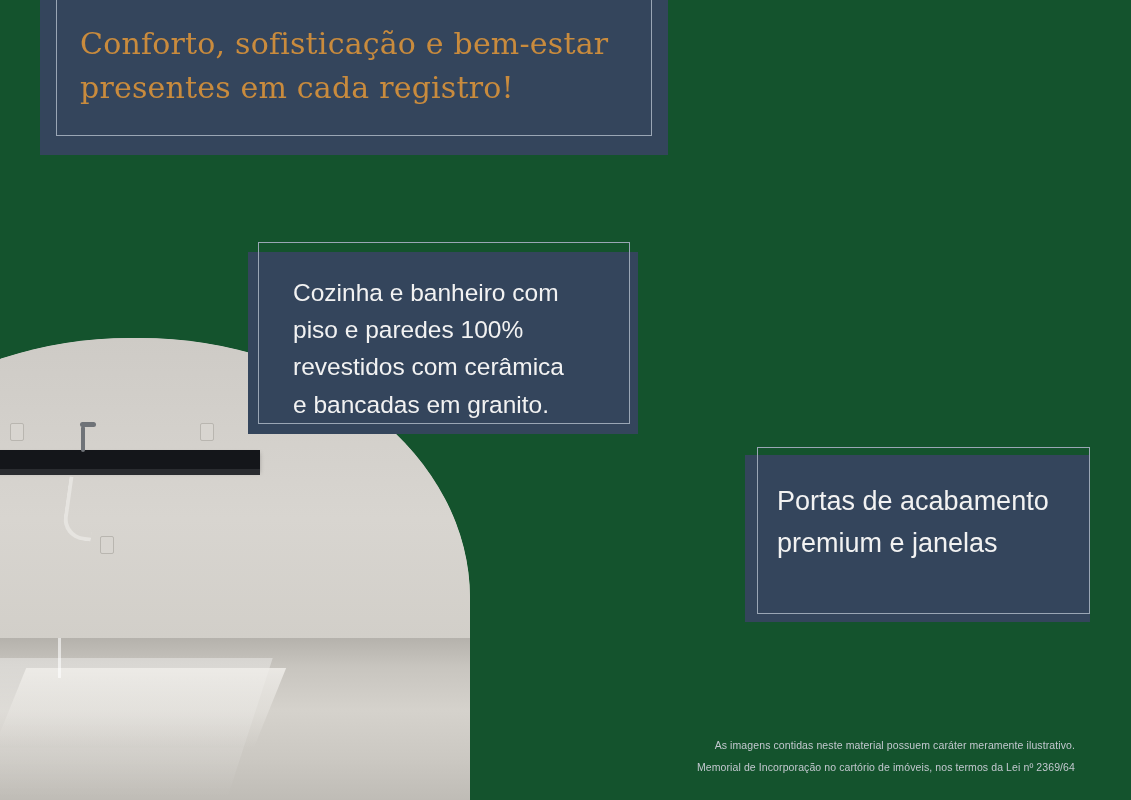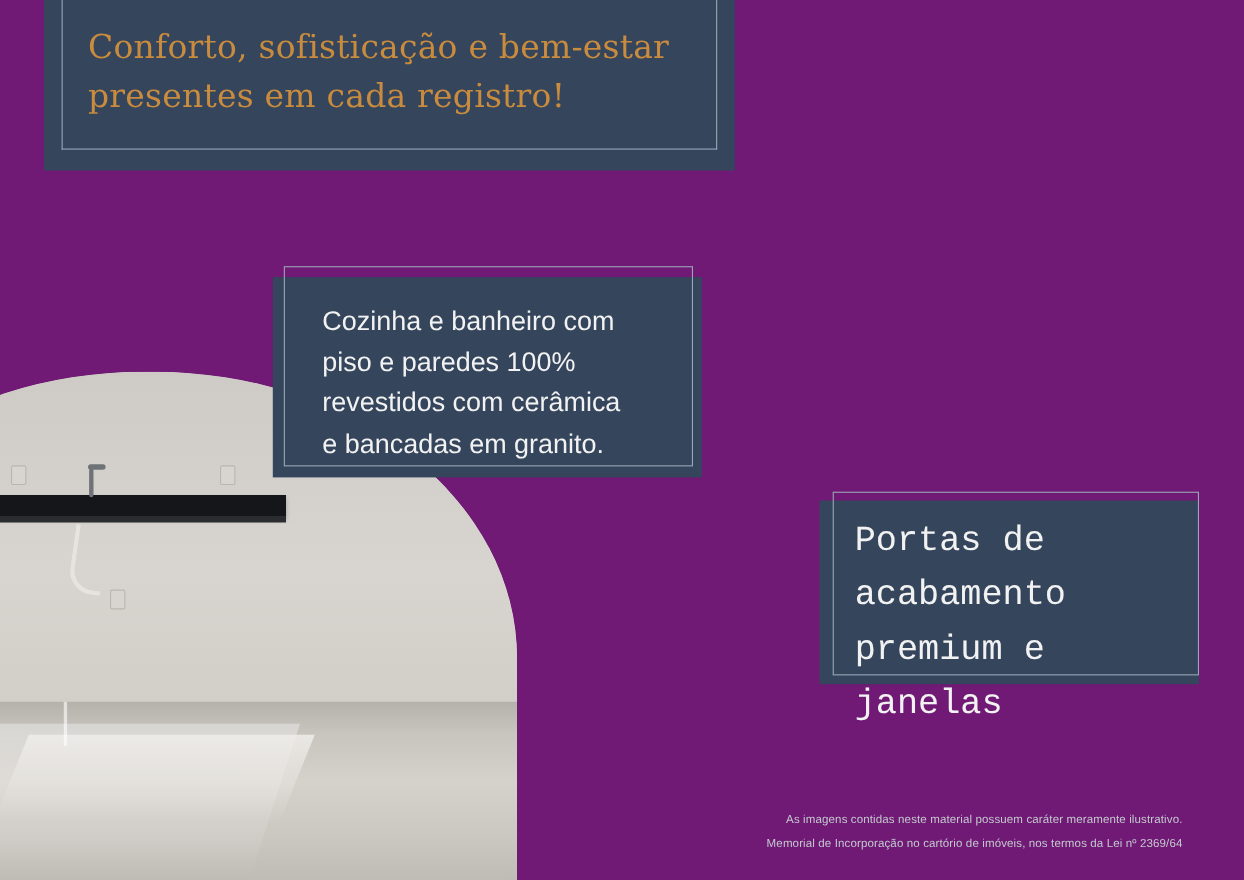--- a/index.html
+++ b/index.html
@@ -8,21 +8,21 @@
     padding: 0;
     background: #1b1b1b;
   }
   body {
     font-family: "Liberation Sans", sans-serif;
   }
   .slide {
     position: relative;
     width: 1131px;
     height: 800px;
-    background: #701a75;
+    background: #14532d;
     overflow: hidden;
   }
 
   
   .photo {
     position: absolute;
     left: 0;
     top: 338px;
     width: 470px;
     height: 462px;
@@ -219,27 +219,26 @@
   }
   .doors-border {
     left: 757px;
     top: 447px;
     width: 333px;
     height: 167px;
   }
   .doors-text {
     position: absolute;
     left: 777px;
-    top: 467px;
+    top: 481px;
     width: 320px;
-    font-size: 32px;
+    font-size: 27px;
     line-height: 1.54;
     color: #f2f2f2;
     font-weight: 400;
-    font-family: Liberation Mono, monospace;
   }
 
   
   .disclaimer {
     position: absolute;
     right: 56px;
     bottom: 22px;
     width: 420px;
     text-align: right;
     font-size: 10.5px;

